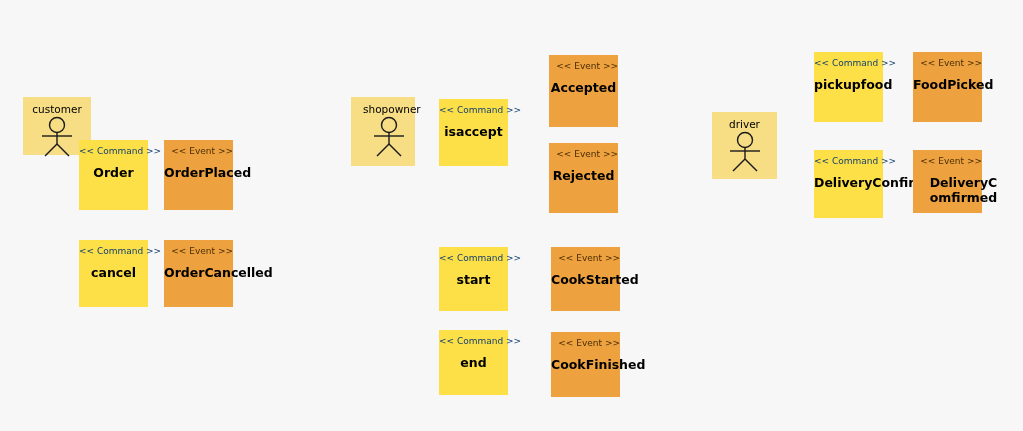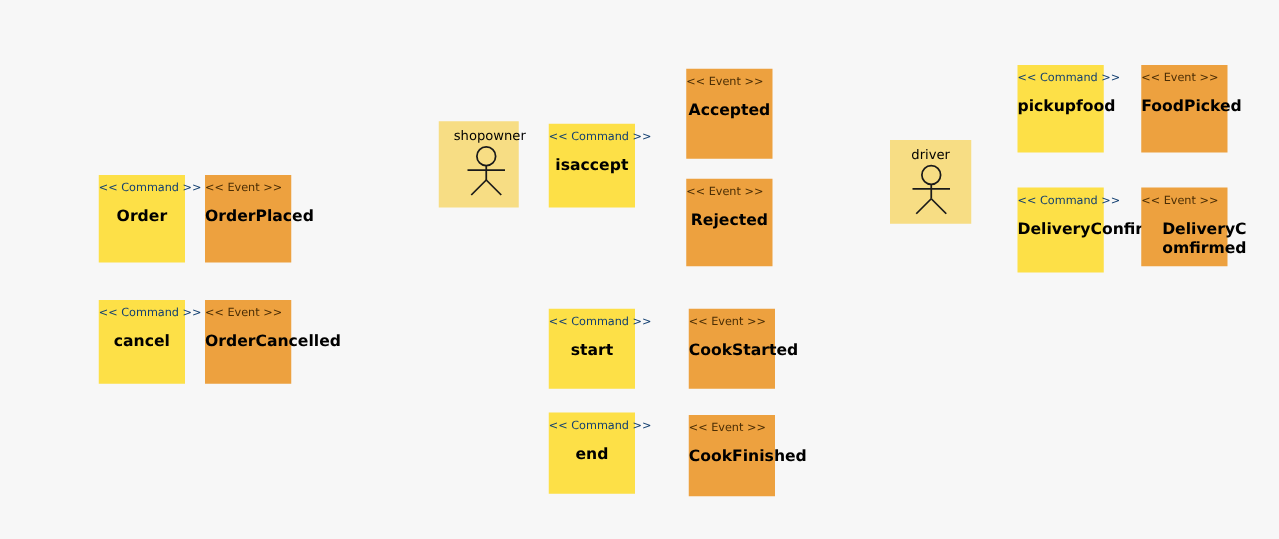--- a/index.html
+++ b/index.html
@@ -32,21 +32,21 @@
     align-items: center;
     overflow: visible;
   }
 
   .node .stereotype {
     font-size: 9px;
     line-height: 11px;
     font-weight: 400;
     white-space: nowrap;
     letter-spacing: 0px;
-    text-align: left;
+    text-align: right;
     width: 100%;
   }
 
   .node .nodename {
     font-size: 12.5px;
     line-height: 15px;
     font-weight: bold;
     color: #000000;
     white-space: nowrap;
     text-align: center;
@@ -104,20 +104,30 @@
     width: 100%;
   }
   .actor .figure {
     margin-top: 1px;
   }
 </style>
 </head>
 <body>
 
 <div id="canvas">
+    <div class="actor" style="left: 23px; top: 97px; width: 68px; height: 58px;">
+      <div class="actorname">customer</div>
+      <div class="figure"><svg width="44" height="42" viewBox="0 0 44 42" aria-hidden="true">
+          <circle cx="22" cy="9" r="7.5" fill="none" stroke="#1a1a1a" stroke-width="1.4"></circle>
+          <line x1="22" y1="16.5" x2="22" y2="28" stroke="#1a1a1a" stroke-width="1.4"></line>
+          <line x1="7" y1="20" x2="37" y2="20" stroke="#1a1a1a" stroke-width="1.4"></line>
+          <line x1="22" y1="28" x2="10" y2="40" stroke="#1a1a1a" stroke-width="1.4"></line>
+          <line x1="22" y1="28" x2="34" y2="40" stroke="#1a1a1a" stroke-width="1.4"></line>
+        </svg></div>
+    </div>
     <div class="actor" style="left: 351px; top: 97px; width: 64px; height: 69px; padding-left: 12px;">
       <div class="actorname">shopowner</div>
       <div class="figure"><svg width="44" height="42" viewBox="0 0 44 42" aria-hidden="true">
           <circle cx="22" cy="9" r="7.5" fill="none" stroke="#1a1a1a" stroke-width="1.4"></circle>
           <line x1="22" y1="16.5" x2="22" y2="28" stroke="#1a1a1a" stroke-width="1.4"></line>
           <line x1="7" y1="20" x2="37" y2="20" stroke="#1a1a1a" stroke-width="1.4"></line>
           <line x1="22" y1="28" x2="10" y2="40" stroke="#1a1a1a" stroke-width="1.4"></line>
           <line x1="22" y1="28" x2="34" y2="40" stroke="#1a1a1a" stroke-width="1.4"></line>
         </svg></div>
     </div>

